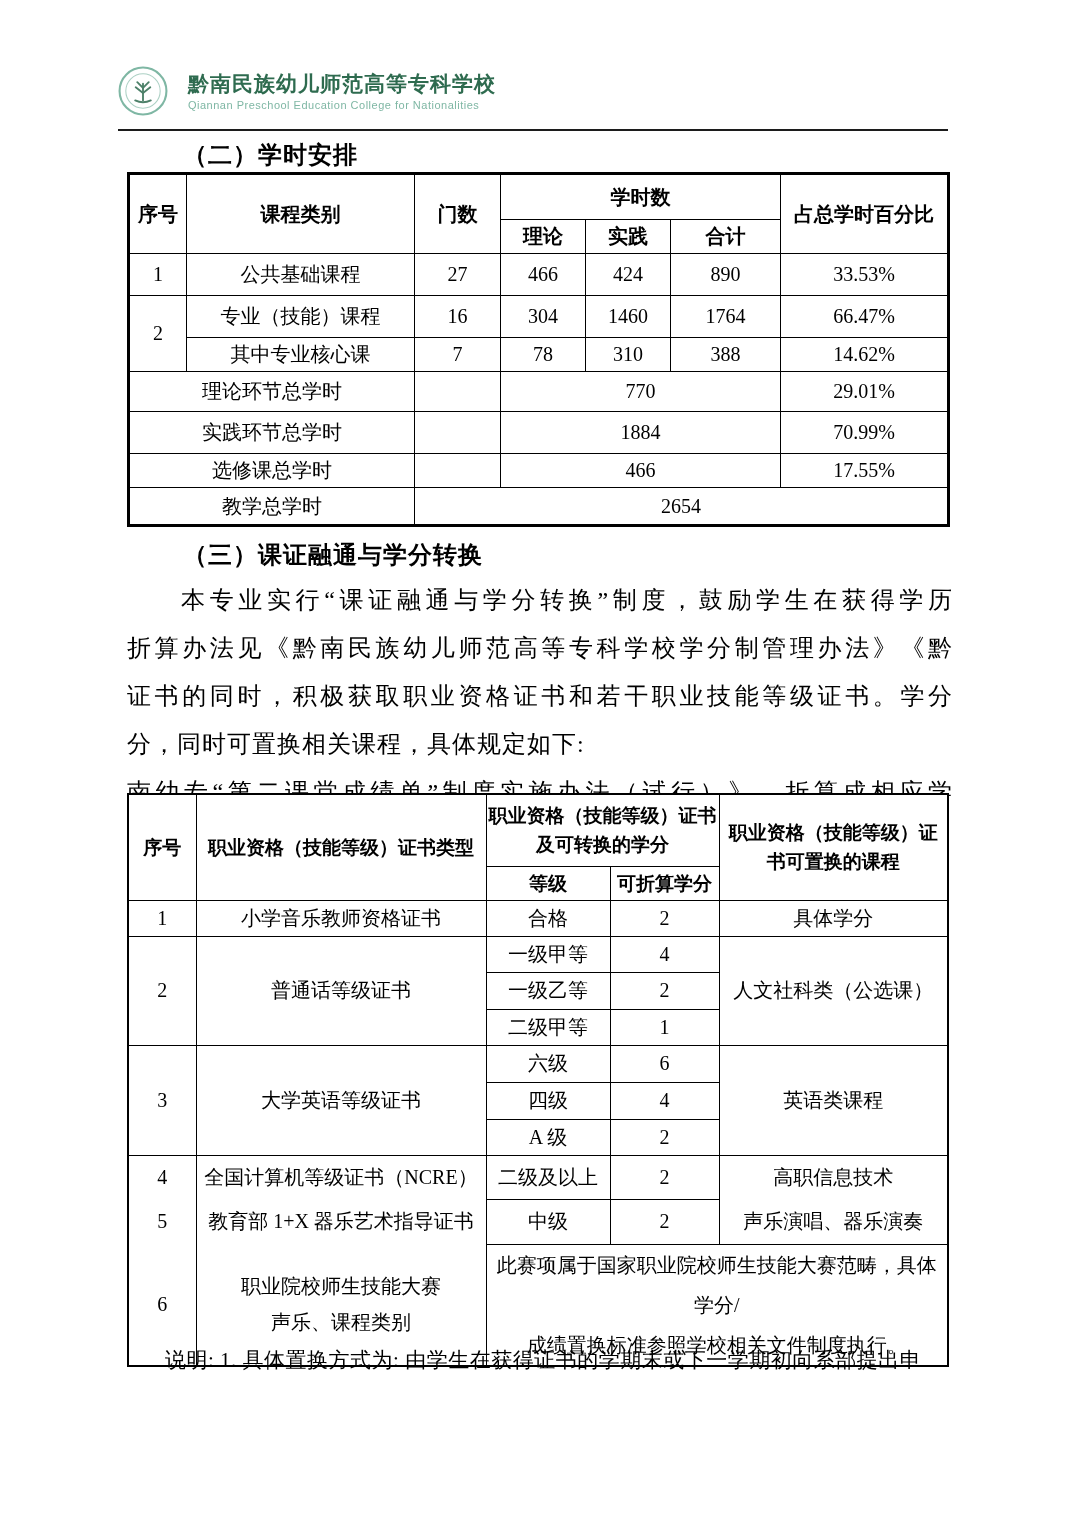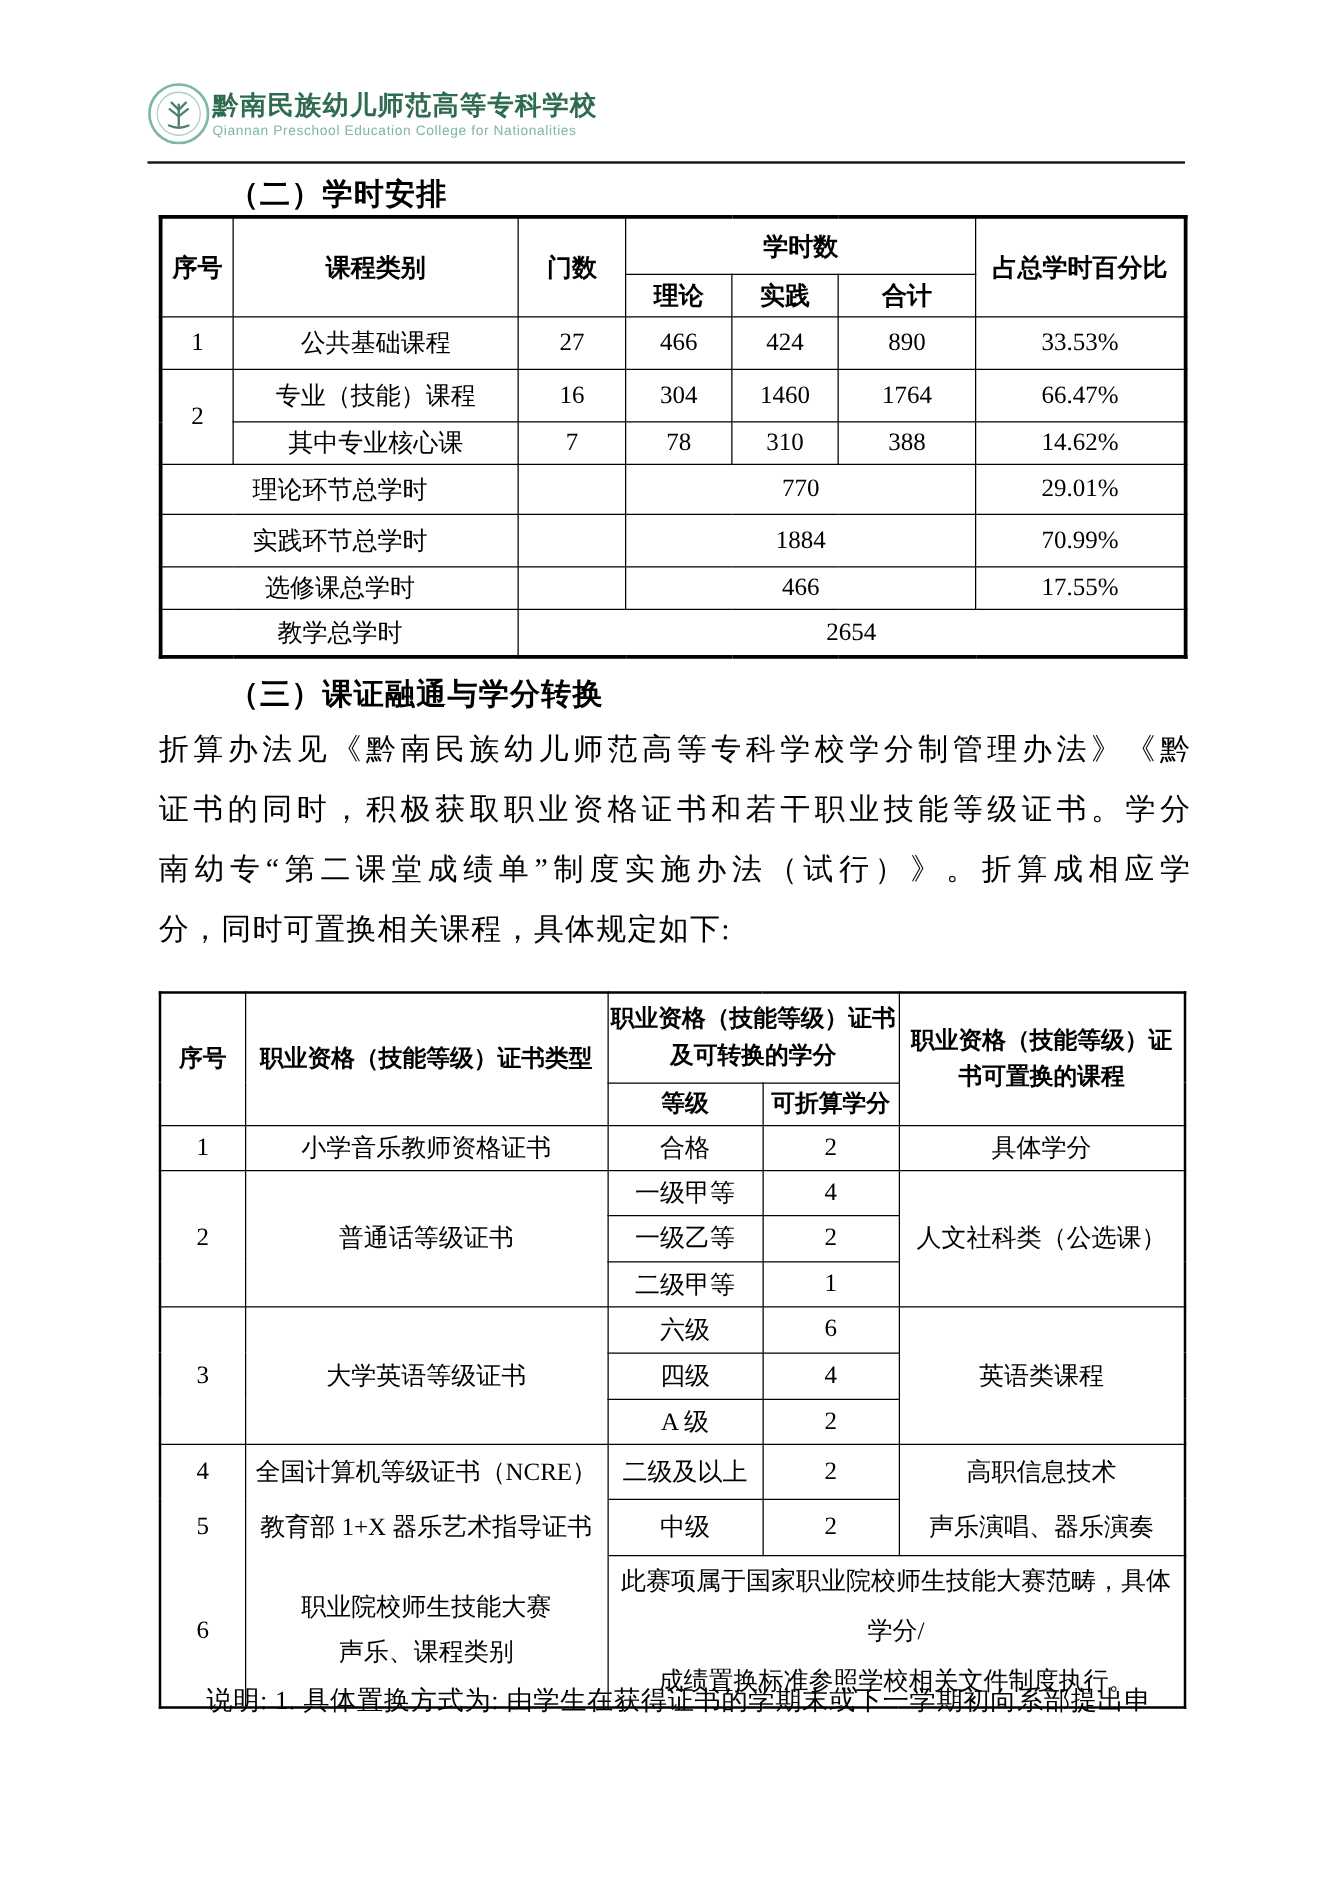--- a/index.html
+++ b/index.html
@@ -12,21 +12,21 @@
   .page{
     position:relative;
     width:1074px;height:1520px;
     background:#ffffff;
     font-family:"Liberation Serif","DejaVu Serif",serif;
     color:var(--ink);
     overflow:hidden;
   }
 
   
-  .logo{position:absolute;left:118px;top:66px;display:flex;align-items:center;gap:2px;}
+  .logo{position:absolute;left:118px;top:66px;display:flex;align-items:center;gap:20px;}
   .seal{width:50px;height:50px;flex:0 0 auto;}
   .logo-text{display:flex;flex-direction:column;justify-content:center;}
   .logo-title{
     font-family:"Liberation Serif","DejaVu Serif",serif;
     font-weight:700;color:var(--logo-dark-green);
     font-size:21px;letter-spacing:1px;line-height:24px;
   }
   .logo-sub{
     font-family:"Liberation Sans","DejaVu Sans",sans-serif;
     color:var(--logo-teal);font-size:11px;letter-spacing:.5px;margin-top:3px;
@@ -191,24 +191,25 @@
     <tr>
       <td colspan="2">教学总学时</td>
       <td colspan="5">2654</td>
     </tr>
   </tbody>
     </table>
 
   <div class="sec-heading" id="h-sec3">（三）课证融通与学分转换</div>
 
   <div class="para">
+    <div class="para-line indent jl">本专业实行“课证融通与学分转换”制度，鼓励学生在获得学历</div>
     <div class="para-line jl">折算办法见《黔南民族幼儿师范高等专科学校学分制管理办法》《黔</div>
     <div class="para-line jl">证书的同时，积极获取职业资格证书和若干职业技能等级证书。学分</div>
+    <div class="para-line">分，同时可置换相关课程，具体规定如下:</div>
     <div class="para-line jl">南幼专“第二课堂成绩单”制度实施办法（试行）》。折算成相应学</div>
-    <div class="para-line">分，同时可置换相关课程，具体规定如下:</div>
   </div>
 
   <table id="table2">
     <colgroup>
       <col style="width:68px">
         <col style="width:290px">
         <col style="width:124px">
       <col style="width:109px">
         <col style="width:229px">
     </colgroup>

